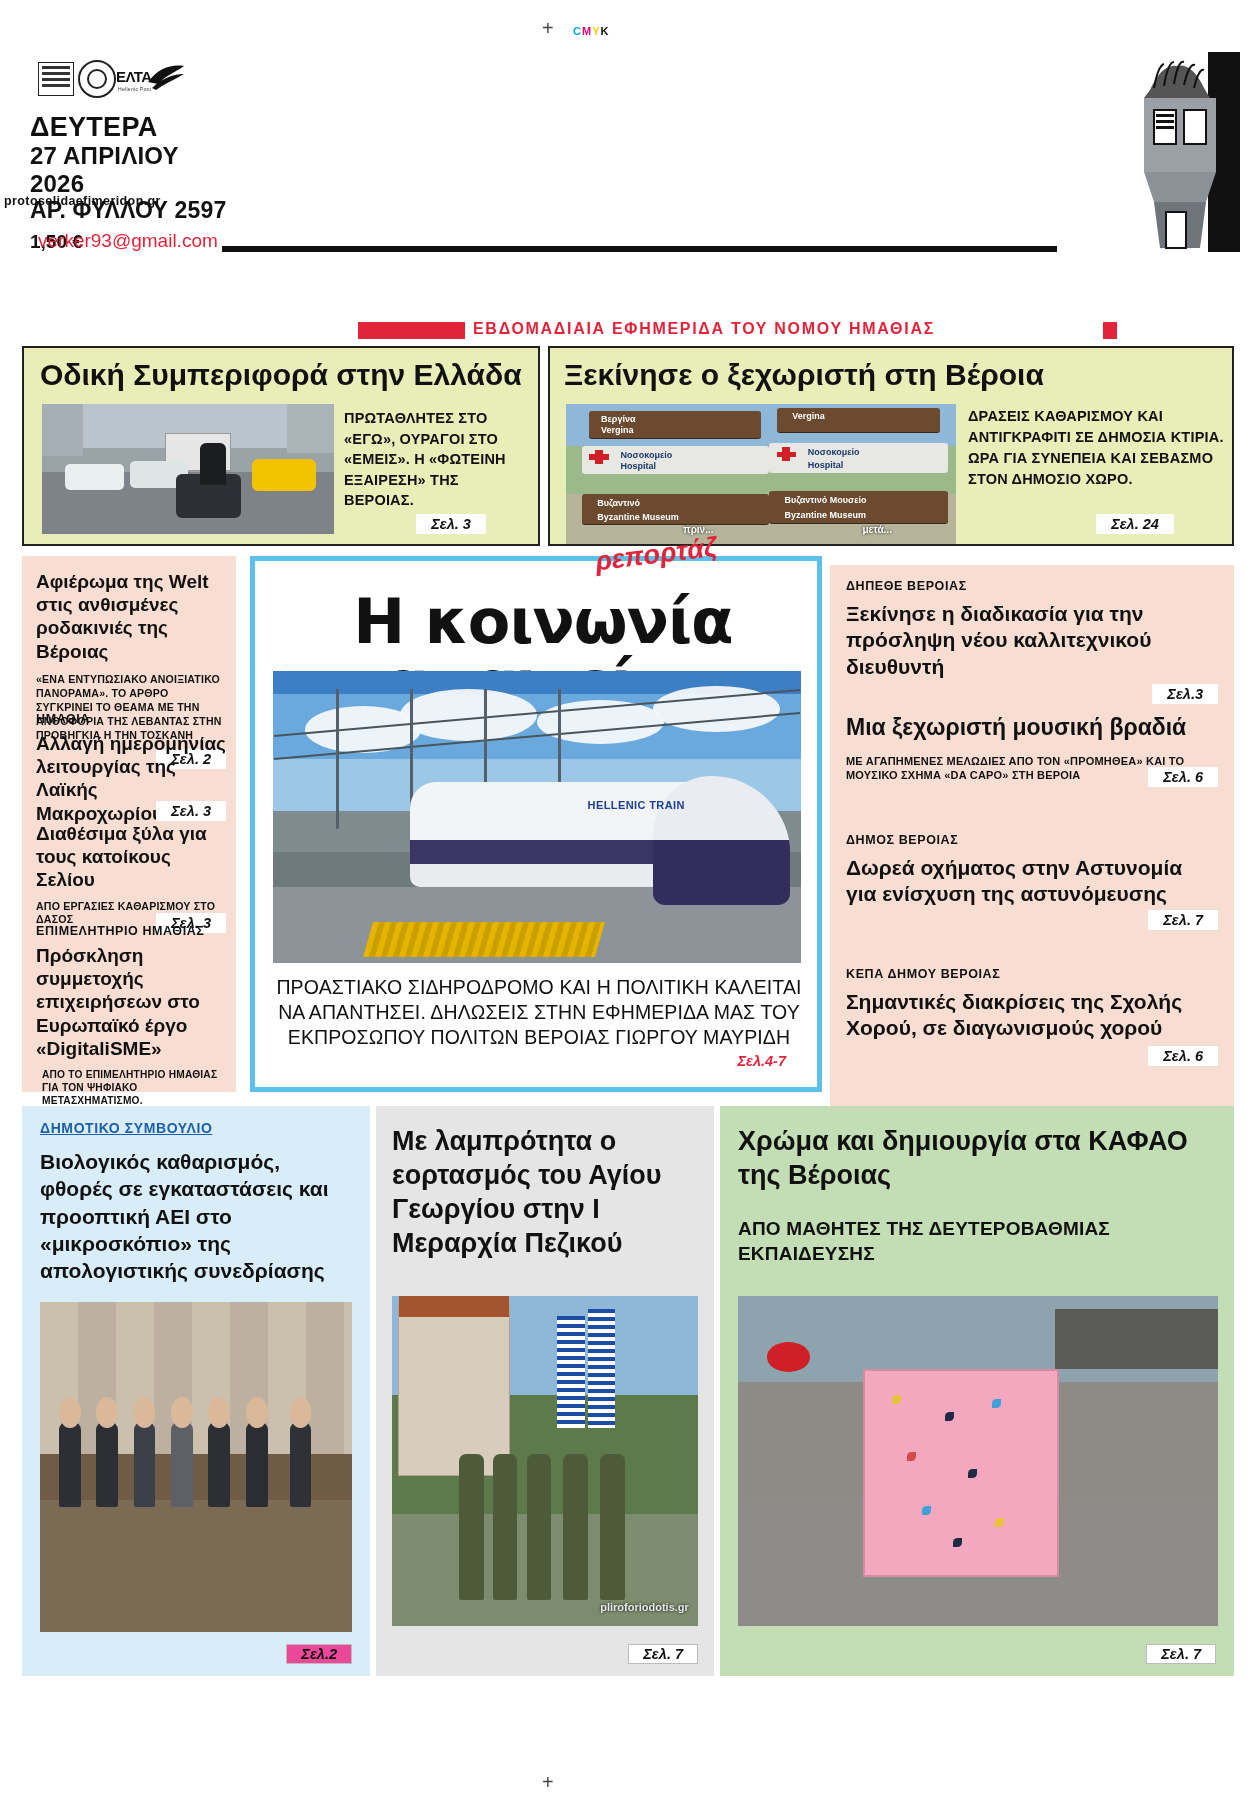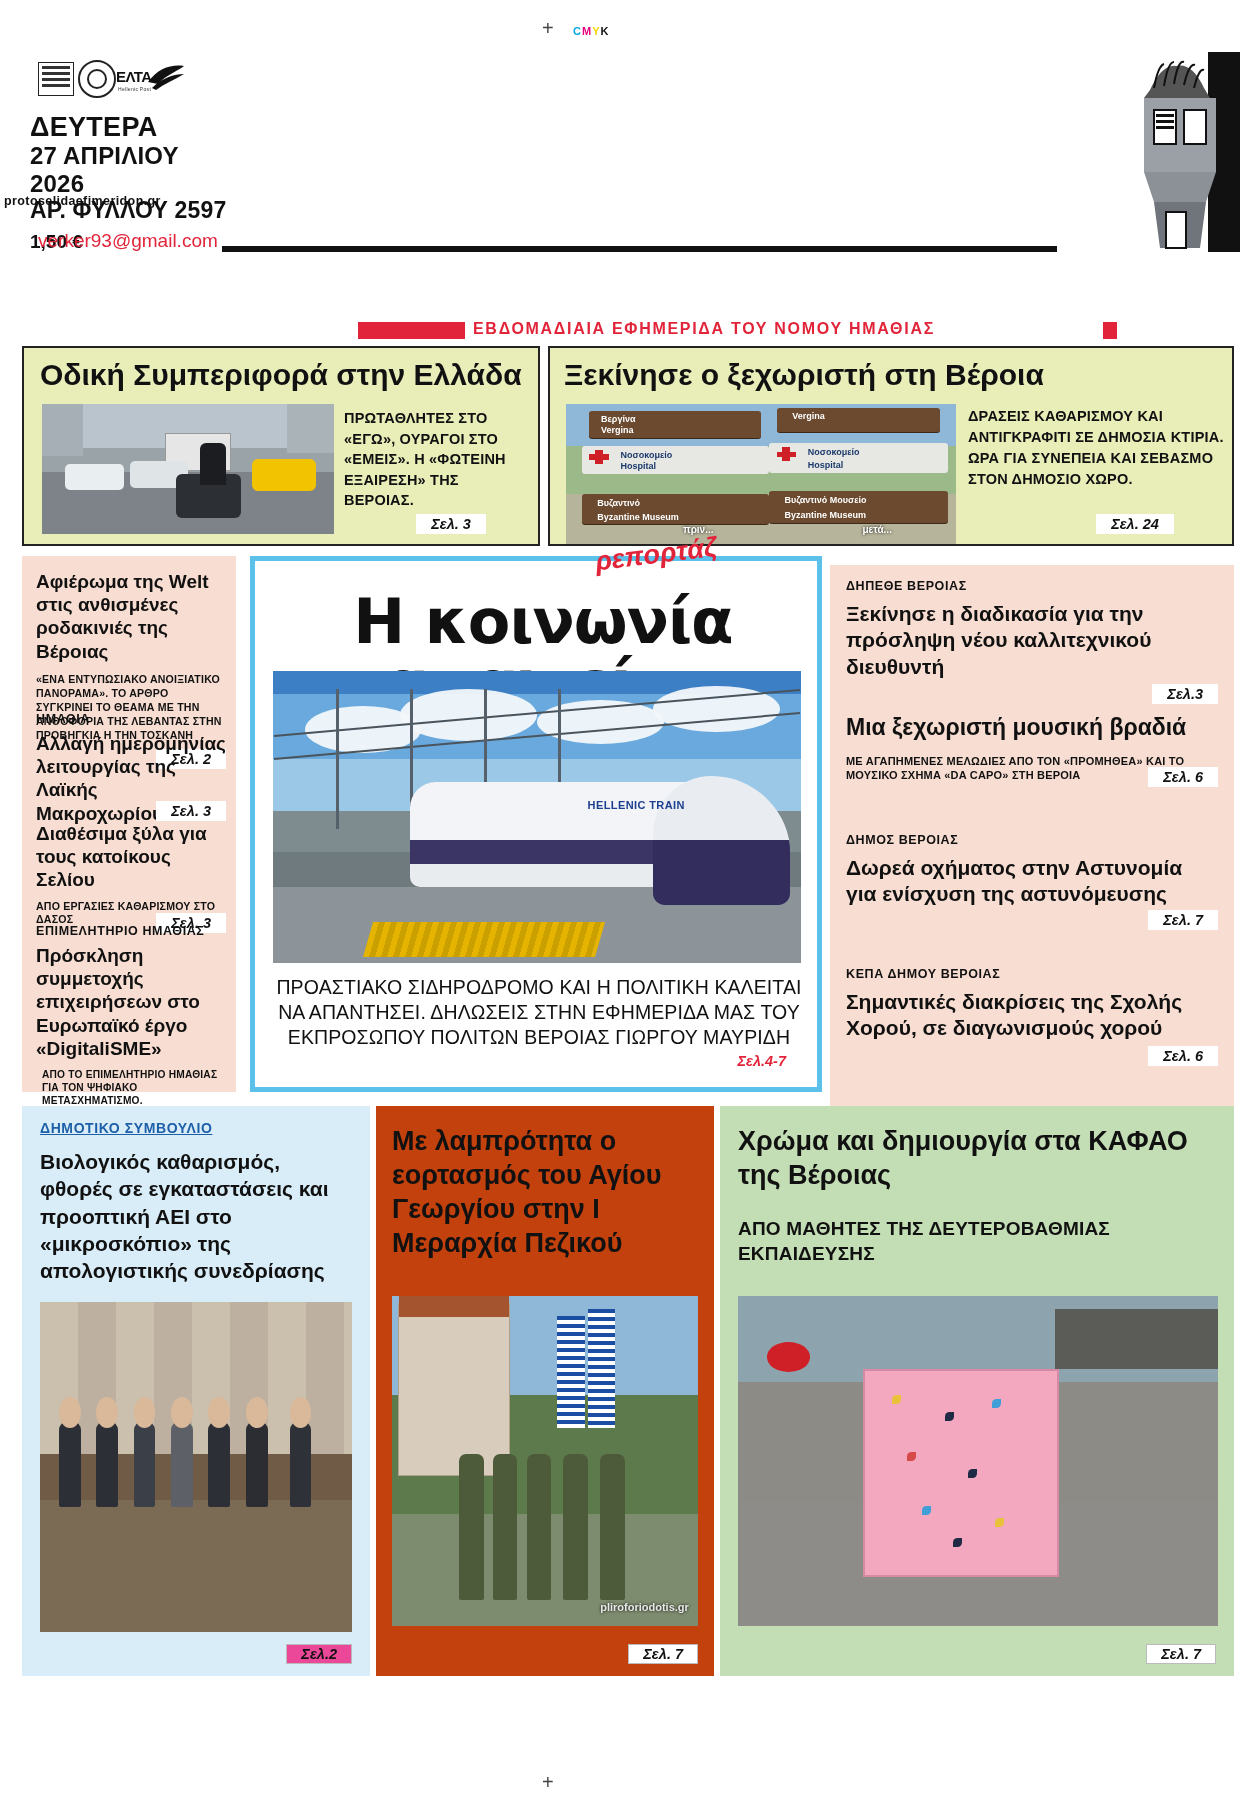--- a/index.html
+++ b/index.html
@@ -63,21 +63,21 @@
   .tagbar .bar{position:absolute;left:0;top:2px;width:107px;height:17px;background:#e2243a;}
   .tagbar .txt{position:absolute;left:115px;top:0;font-size:16px;font-weight:bold;letter-spacing:1.7px;color:#e2243a;white-space:nowrap;}
   .tagbar .bar2{position:absolute;left:660px;top:2px;width:14px;height:17px;background:#e2243a;}
 
   
   .box{position:absolute;box-sizing:border-box;}
   .olive{background:#e9eeb9;border:2px solid #222;}
   .pink{background:#f8ded2;}
   .blueb{background:#ffffff;border:5px solid #5bc0ea;}
   .lightblue{background:#d9edf8;}
-  .grey{background:#c2410c;}
+  .grey{background:#e5e5e5;}
   .green{background:#c3ddb4;}
 
   .boxtitle{font-weight:bold;line-height:1.1;}
   .kicker{font-size:12.5px;font-weight:bold;letter-spacing:.6px;}
   .body-upper{font-weight:bold;letter-spacing:.2px;}
   .pagetag{
     display:inline-block;background:#ffffff;border:1px solid #ffffff;
     font-style:italic;font-weight:bold;font-size:14.5px;
     padding:1px 14px 1px 14px;text-align:center;
   }

